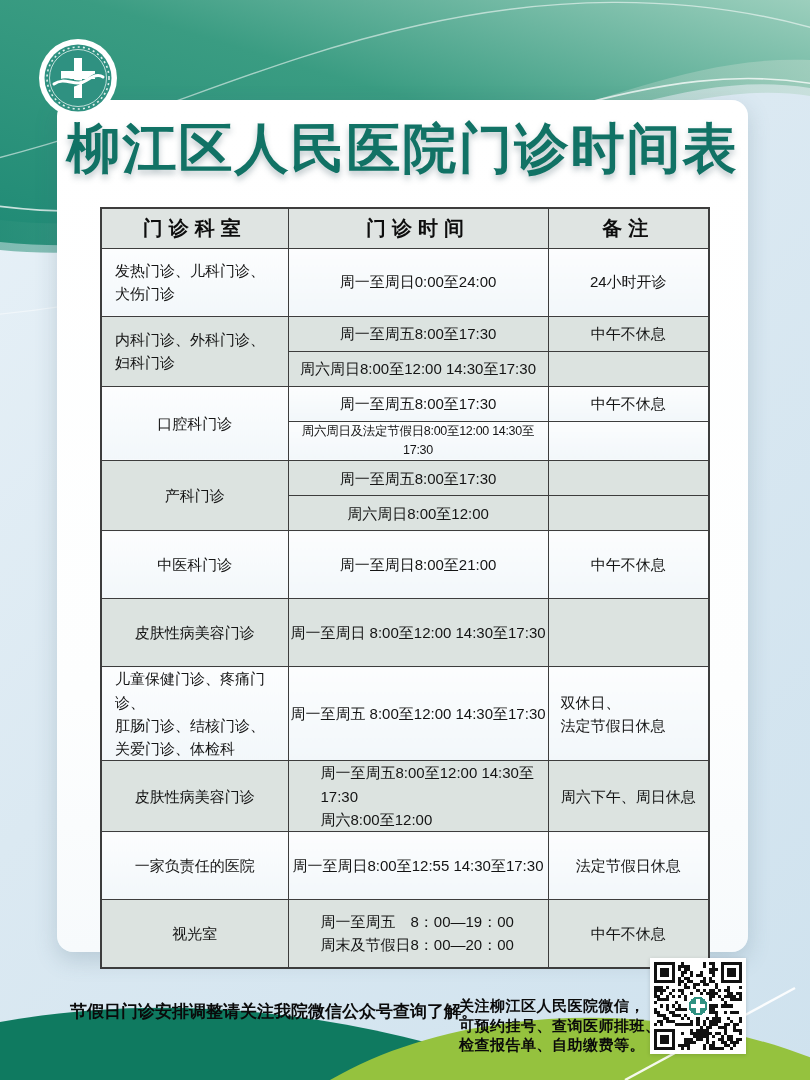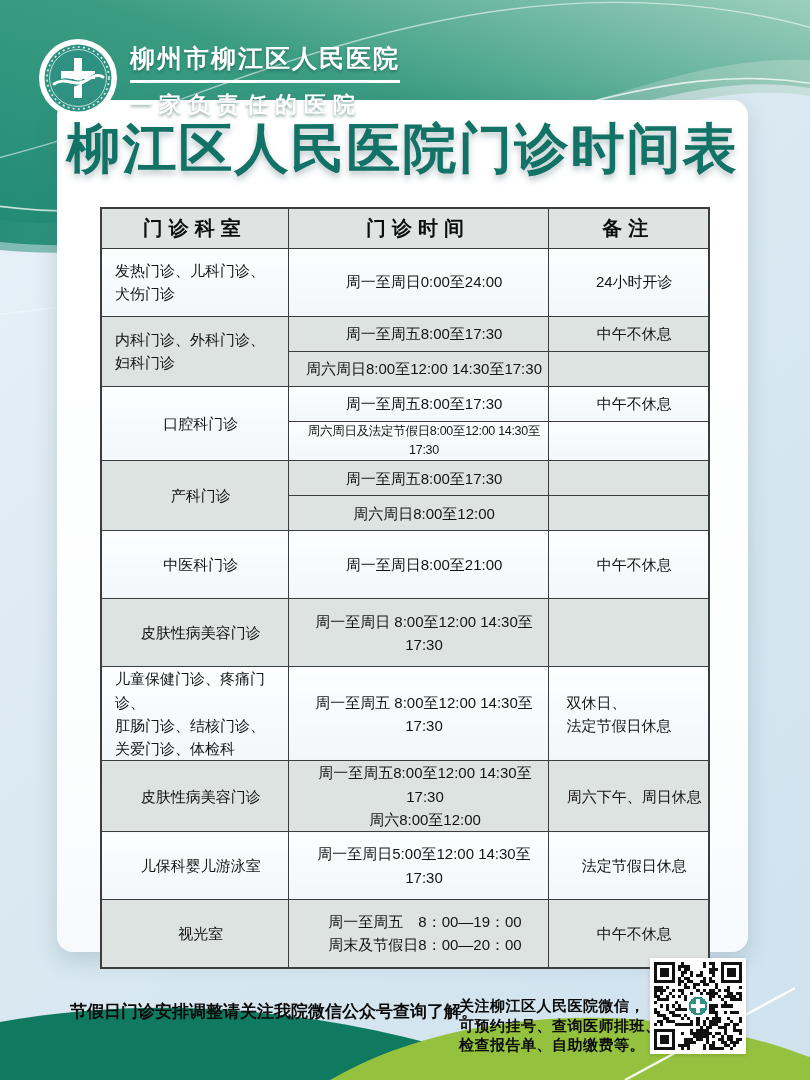--- a/index.html
+++ b/index.html
@@ -59,27 +59,27 @@
   table.schedule col.c3 { width:161px; }
   table.schedule th, table.schedule td { border:1.5px solid #3d3d3d; }
   table.schedule th {
     height:40px; background:#dfe4e2; font-size:20px; font-weight:bold;
     letter-spacing:6px; text-align:center; color:#0d0d0d;
   }
   tr.shaded td { background:#dce3e0;margin-top:20px; }
   tr.plain td  { background:linear-gradient(180deg,#fcfdfe 0%,#f2f7fa 100%); }
   tr.single td { height:68px; }
   tr.subrow td { height:35px; }
-  td.dept, td.time, td.remark { line-height:1.55;padding-left:12px; }
+  td.dept, td.time, td.remark { line-height:1.55; }
   td .cell-line { display:block; }
   .center { text-align:center; }
   .left   { text-align:left; }
   td.dept.left   { padding-left:13px; }
-  td.time.left   { padding-left:14px;text-align:center; }
-  td.remark.left { padding-left:18px; }
+  td.time.left   { padding-left:32px; }
+  td.remark.left { padding-left:12px; }
   td.time.small  { font-size:12.5px; letter-spacing:-0.3px; }
 
   
   .phone-line {
     position:absolute; left:64px; top:958px; width:580px; z-index:8;
     font-size:21.5px; font-weight:bold; color:#050505; letter-spacing:0.5px;
   }
   .holiday-note {
     position:absolute; left:70px; top:1000px; z-index:8;
     font-size:17px; font-weight:bold; color:#0a0a0a;
@@ -130,24 +130,20 @@
     <svg width="80" height="80" viewBox="0 0 80 80">
       <circle cx="40" cy="40" r="39" fill="#ffffff"></circle>
       <circle cx="40" cy="40" r="33.5" fill="#2f9181"></circle>
       <circle cx="40" cy="40" r="28.5" fill="none" stroke="#ffffff" stroke-width="1" opacity="0.7"></circle>
       <circle cx="40" cy="40" r="31" fill="none" stroke="#ffffff" stroke-width="1.6" stroke-dasharray="2 3.2" opacity="0.85"></circle>
 
       <path d="M36,20 h8 v13 h13 v8 h-13 v19 h-8 v-19 h-13 v-8 h13 Z" fill="#ffffff"></path>
       <path d="M18,44 C28,34 40,48 50,40 C56,35 60,34 64,36 C56,42 50,38 44,44 C36,52 24,50 18,44 Z" fill="#2f9181"></path>
       <path d="M16,46 C27,38 38,50 49,42 C56,37 61,36 65,39" fill="none" stroke="#ffffff" stroke-width="3" stroke-linecap="round"></path>
     </svg>
-    <div class="brand-text">
-      <div class="brand-name">柳州市柳江区人民医院</div>
-      <div class="brand-slogan">一家负责任的医院</div>
-    </div>
   </div>
 
   <div class="main-title">柳江区人民医院门诊时间表</div>
 
   <div class="table-wrap">
     <table class="schedule">
       <colgroup>
           <col class="c1">
           <col class="c2">
           <col class="c3">
@@ -263,24 +259,24 @@
             <td class="time left">
               <div class="cell-line">周一至周五8:00至12:00 14:30至17:30</div>
               <div class="cell-line">周六8:00至12:00</div>
             </td>
             <td class="remark center">
               <div class="cell-line">周六下午、周日休息</div>
             </td>
           </tr>
           <tr class="plain single">
             <td rowspan="1" class="dept center">
-              <div class="cell-line">儿保科婴儿游泳室</div>
-            </td>
-            <td class="time center">
-              <div class="cell-line">周一至周日5:00至12:00 14:30至17:30</div>
+              <div class="cell-line">一家负责任的医院</div>
+            </td>
+            <td class="time center">
+              <div class="cell-line">周一至周日8:00至12:55 14:30至17:30</div>
             </td>
             <td class="remark center">
               <div class="cell-line">法定节假日休息</div>
             </td>
           </tr>
           <tr class="shaded single">
             <td rowspan="1" class="dept center">
               <div class="cell-line">视光室</div>
             </td>
             <td class="time left">

